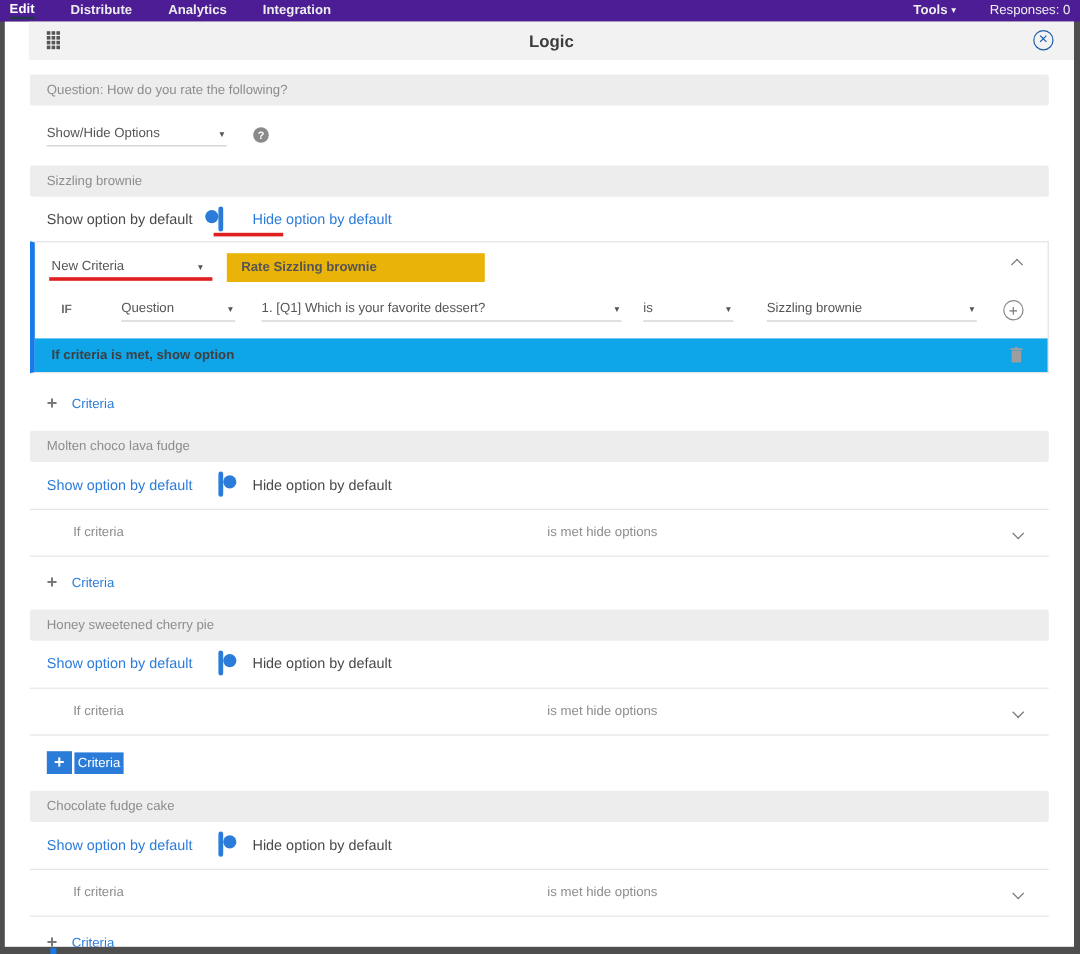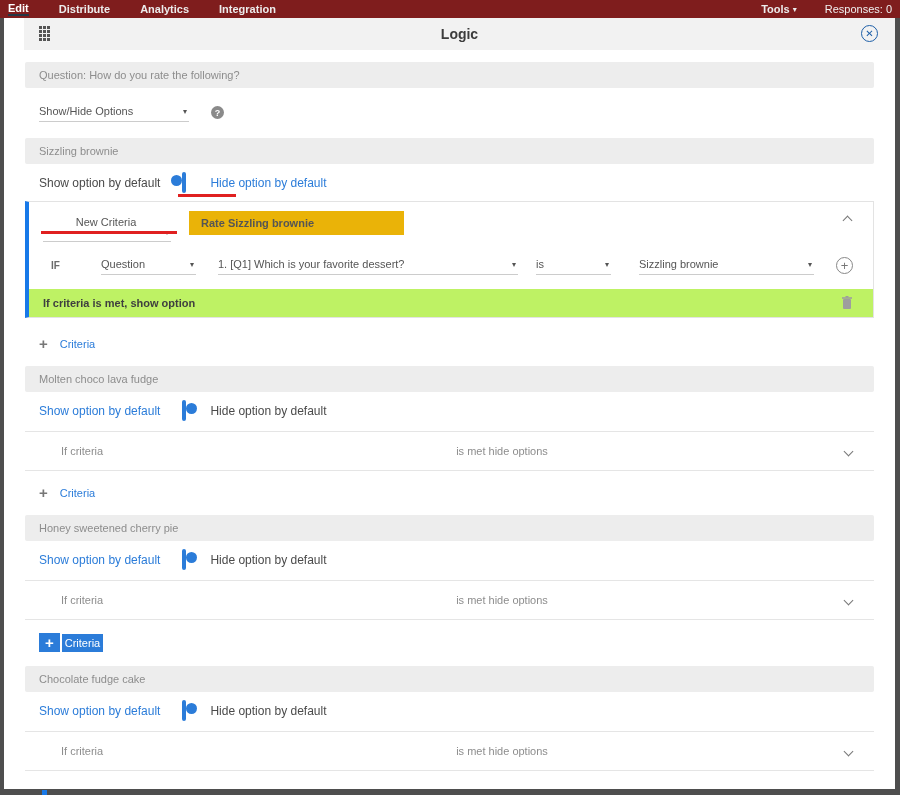--- a/index.html
+++ b/index.html
@@ -1,20 +1,20 @@
 <!DOCTYPE html>
 <html><head>
 <meta charset="utf-8">
 <style>
   * { margin:0; padding:0; box-sizing:border-box; }
   html,body { width:900px; height:795px; }
   body { font-family:"Liberation Sans","DejaVu Sans",sans-serif; background:#4e4e4e; position:relative; overflow:hidden; }
 
   
-  .topnav { height:18px; background:#7f1d1d; display:flex; align-items:center; padding:0 8px; }
+  .topnav { height:18px; background:#4c1d95; display:flex; align-items:center; padding:0 8px; }
   .topnav .nav-item { color:#ececec; font-size:11px; font-weight:bold; margin-right:30px; cursor:pointer; }
   .topnav .nav-item.active { color:#ffffff; border-bottom:2px solid #243746; }
   .topnav .spacer { flex:1; }
   .topnav .tools { color:#ececec; font-size:11px; font-weight:bold; margin-right:28px; cursor:pointer; }
   .topnav .tools .tcaret { font-size:8px; position:relative; top:-1px; }
   .topnav .responses { color:#f0f0f0; font-size:11px; }
 
   
   .modal { position:absolute; top:18px; left:4px; right:5px; bottom:6px; background:#ffffff; display:flex; flex-direction:column; overflow:hidden; }
   .modal-header { height:32px; background:#f2f2f2; position:relative; display:flex; align-items:center; justify-content:center; flex:0 0 auto;margin-left:20px; }
@@ -45,36 +45,36 @@
   .toggle-wrap { position:relative; margin:0 24px 0 22px; }
   .toggle { width:38px; height:16px; border:2px solid #2b7cd9; border-radius:9px; background:#fff; position:relative; cursor:pointer; }
   .toggle .knob { position:absolute; top:0.5px; width:11px; height:11px; border-radius:50%; background:#2b7cd9; }
   .toggle.right .knob { right:2px; }
   .toggle.left .knob { left:2px; }
   .annotation { position:absolute; left:-4px; top:20px; width:58px; height:3px; background:#e02020; }
 
   
   .criteria-block { border:1px solid #e3e3e3; border-left:4px solid #1879e8; margin-bottom:4px; }
   .cb-row1 { display:flex; align-items:flex-start; padding:9px 14px 4px 14px; position:relative; }
-  .name-select { width:128px; margin-top:3px;flex-direction:column; }
+  .name-select { width:128px; margin-top:3px; }
   .name-annotation { position:absolute; left:12px; top:29px; width:136px; height:3px; background:#e02020; }
   .title-box { background:#eab308; font-size:11px; font-weight:bold; color:#555; padding:6px 12px; margin-left:18px; width:215px; }
   .chev { width:7px; height:7px; border-right:1.5px solid #777; border-bottom:1.5px solid #777; display:inline-block; cursor:pointer; }
   .chev.up { transform:rotate(-135deg); }
   .chev.down { transform:rotate(45deg); }
   .cb-row1 .chev { margin-left:auto; margin-top:6px; margin-right:8px; }
   .cb-row2 { display:flex; align-items:center; padding:10px 14px 14px 14px; }
   .if-label { font-size:10px; font-weight:bold; color:#6b6b6b; width:58px; padding-left:8px; }
   .type-select { width:95px; margin-right:22px; }
   .question-select { width:300px; margin-right:18px; }
   .op-select { width:75px; margin-right:28px; }
   .value-select { width:175px; }
   .plus-circle { width:17px; height:17px; border:1px solid #888; border-radius:50%; color:#777; font-size:13px; line-height:15px;
     text-align:center; margin-left:auto; margin-right:6px; cursor:pointer; }
-  .cb-row3 { background:#bef264; display:flex; align-items:center; padding:7px 14px; }
+  .cb-row3 { background:#0ea5e9; display:flex; align-items:center; padding:7px 14px; }
   .cb-row3 .action-text { font-size:11px; font-weight:bold; color:#3f3f3f; }
   .trash { margin-left:auto; margin-right:6px; cursor:pointer; display:flex; }
 
   .add-criteria { display:flex; align-items:center; padding:13px 0 12px 14px; }
   .add-criteria .plus { color:#777; font-size:15px; font-weight:bold; margin-right:12px; cursor:pointer; }
   .add-criteria .label { color:#2b7cd9; font-size:11px; cursor:pointer; }
   .add-criteria.highlighted .plus { background:#2b7cd9; color:#fff; padding:1px 6px; margin-right:2px; }
   .add-criteria.highlighted .label { background:#2b7cd9; color:#fff; padding:3px 3px; }
 
   .collapsed-row { border-top:1px solid #e5e5e5; border-bottom:1px solid #e5e5e5; display:flex; align-items:center; padding:13px 14px; margin-top:2px; }

